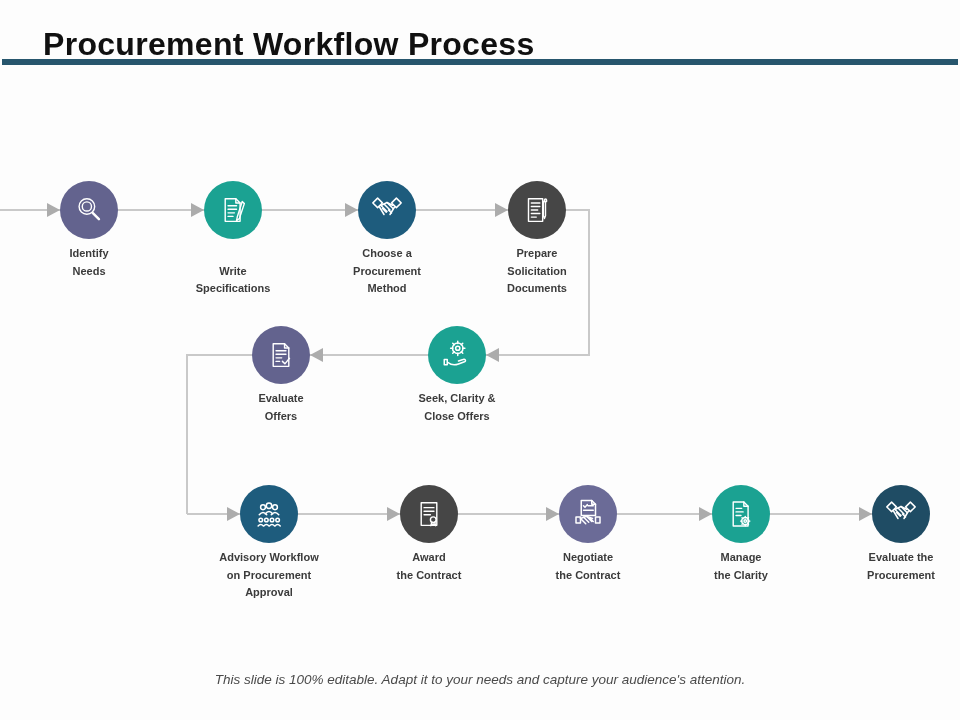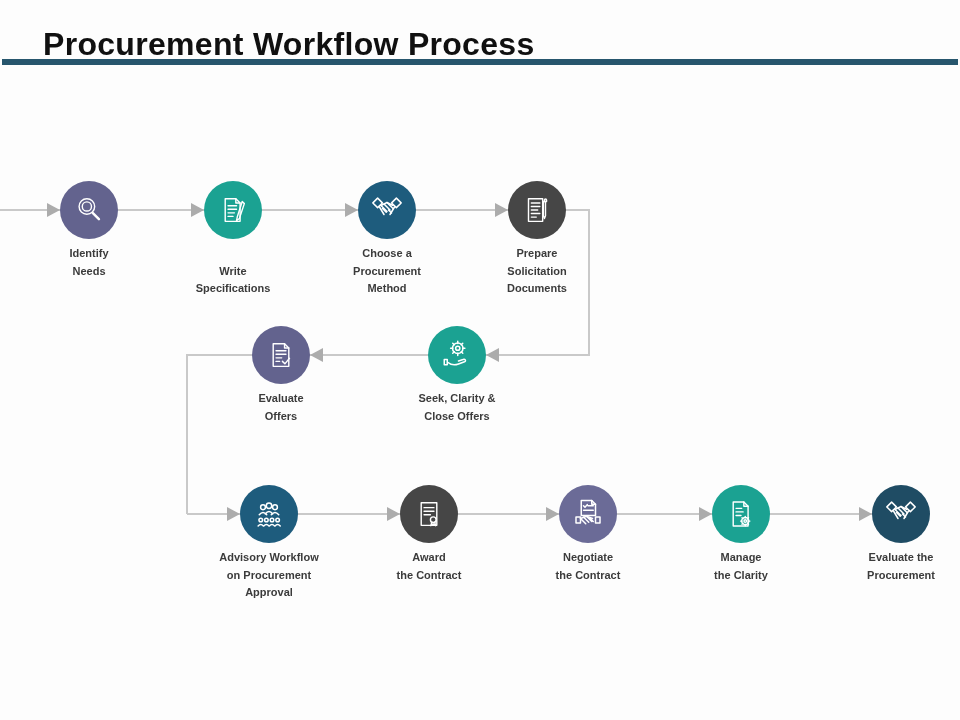--- a/index.html
+++ b/index.html
@@ -215,14 +215,15 @@
         <rect x="32" y="10" width="9" height="9" transform="rotate(45 36.5 14.5)"></rect>
         <path d="M16 18 l8 -4 l8 4"></path>
         <path d="M16 18 l8 8 M20 16 l8 8 M24 14 l8 8 M18 22 l5 5 M26 24 l4 4"></path>
         <path d="M14 20 l6 10 M34 20 l-6 10"></path>
       </svg>
     </div>
     <div class="label">Evaluate the
 Procurement</div>
   </div>
 
+  <div class="caption">This slide is 100% editable. Adapt it to your needs and capture your audience's attention.</div>
 
 </div>
 
 </body></html>

